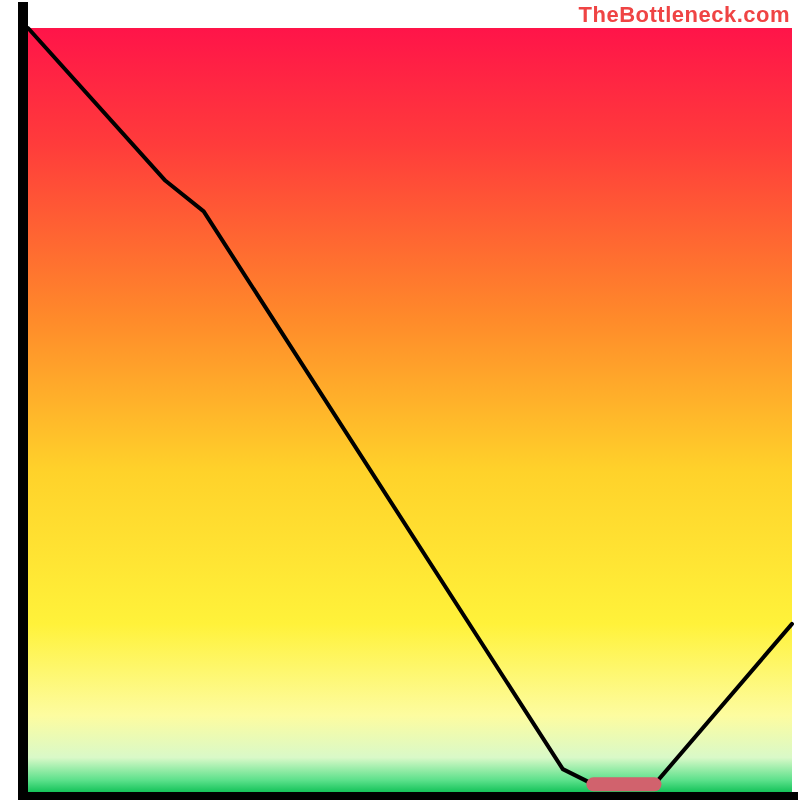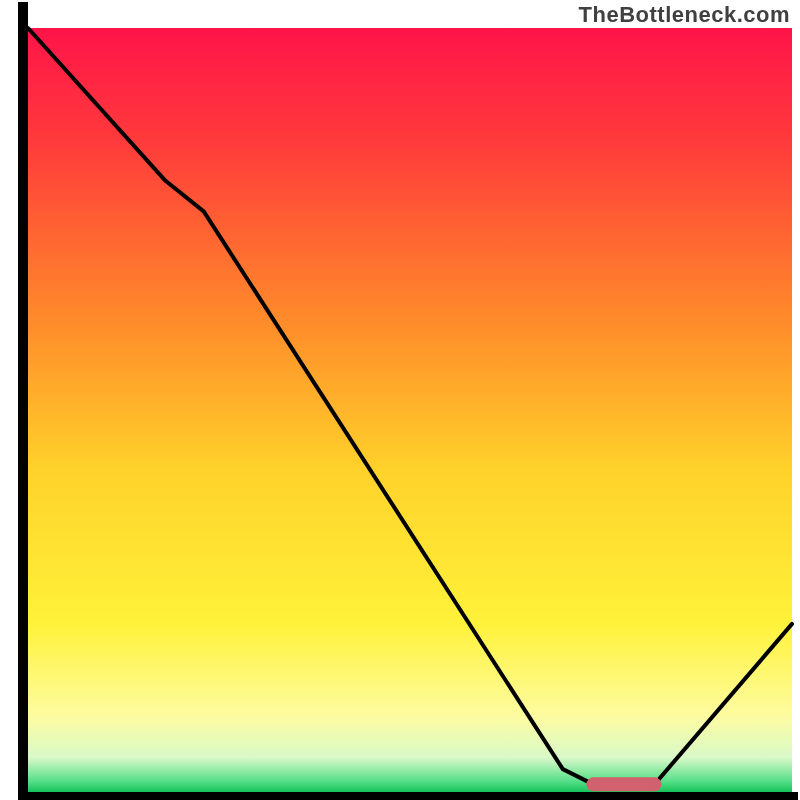--- a/index.html
+++ b/index.html
@@ -12,21 +12,21 @@
   }
   .chart-wrap {
     position: relative;
     width: 800px;
     height: 800px;
   }
   .watermark {
     position: absolute;
     top: 2px;
     right: 10px;
-    color: #404040;
+    color: #ef4444;
     font-size: 22px;
     font-weight: 600;
     letter-spacing: 0.5px;
   }
   svg { display: block; }
 </style>
 </head>
 <body>
 
 <div class="chart-wrap">

